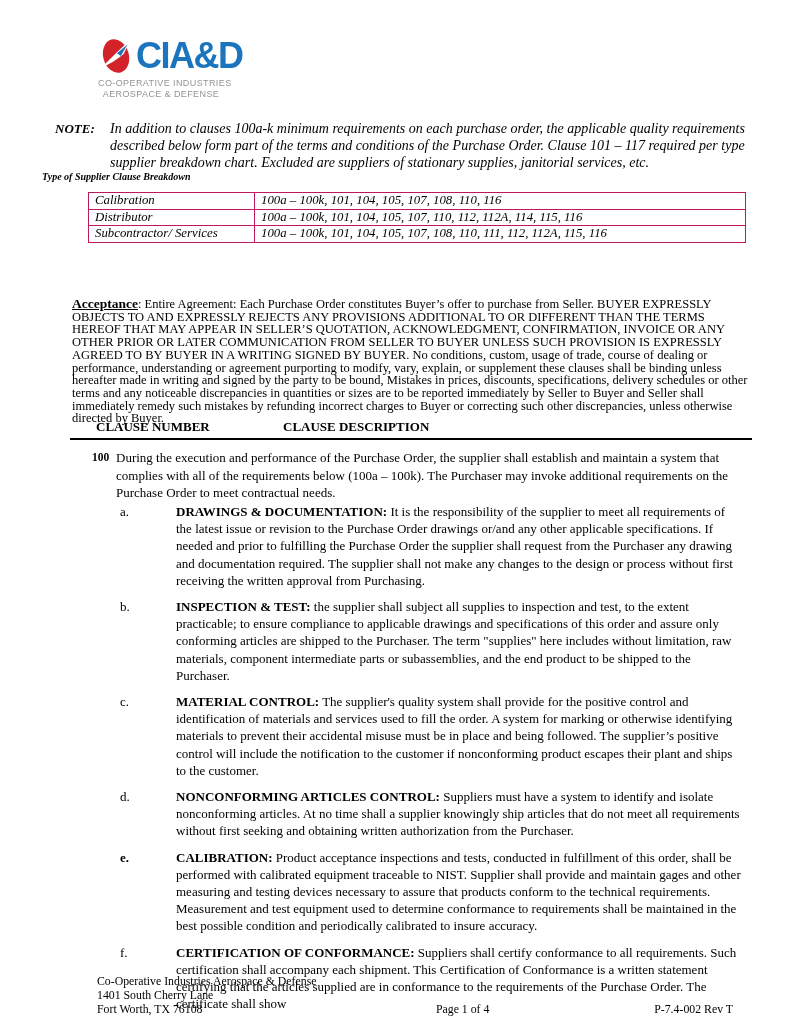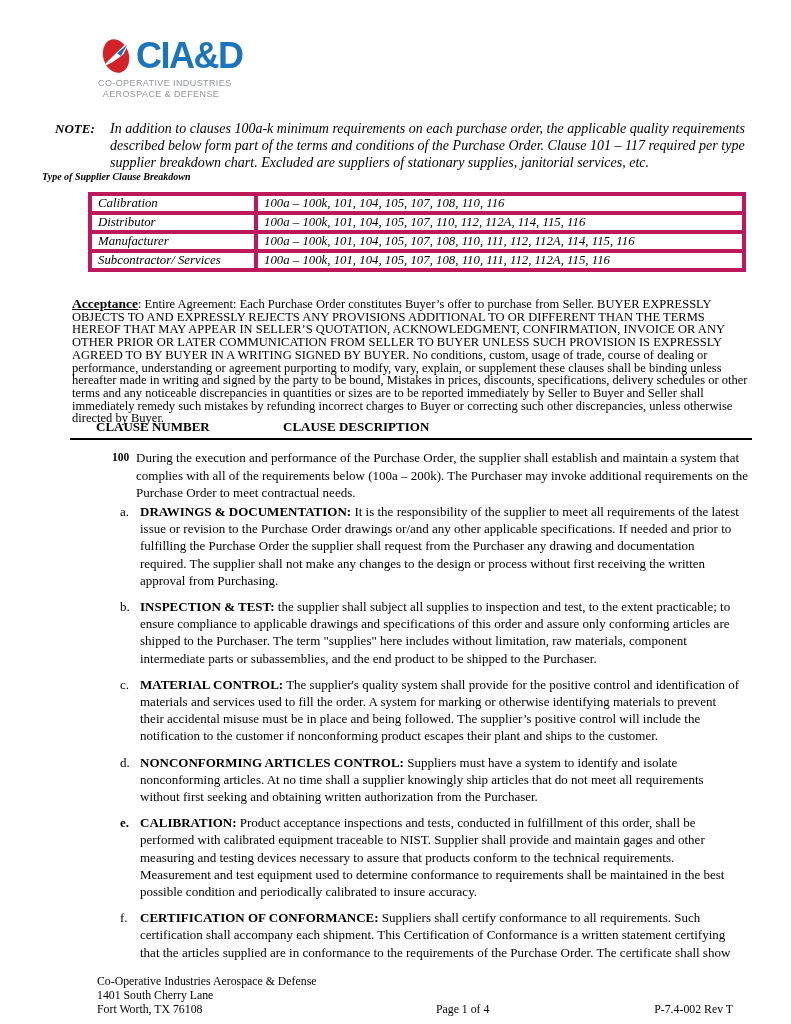--- a/index.html
+++ b/index.html
@@ -38,50 +38,50 @@
   
   .breakdown-heading {
     position:absolute; left:42px; top:171px;
     font-weight:bold; font-style:italic; font-size:10px;
   }
   table.breakdown {
     position:absolute; left:88px; top:192px; width:658px;
     border-collapse:collapse; font-style:italic; font-size:12.8px;
   }
   table.breakdown td {
-    border:4px solid #be185d; padding:0 6px; height:16.5px; line-height:15px;
+    border:1px solid #be185d; padding:0 6px; height:16.5px; line-height:15px;
     white-space:nowrap;
   }
   table.breakdown td.c1 { width:166px; }
 
   
   .acceptance {
     position:absolute; left:72px; top:298px; width:678px;
     font-size:12.5px; line-height:12.7px;
   }
   .acceptance .lbl { font-weight:bold; text-decoration:underline; font-size:13.5px; }
 
   
   .clause-header {
     position:absolute; left:70px; top:419px; width:682px;
     border-bottom:2px solid #000; padding:0 0 3px 26px;
     display:flex; font-weight:bold; font-size:13px;
   }
   .clause-header .col1 { width:187px; flex:0 0 auto; }
 
   
-  .clause-100 { position:absolute; left:112px; top:449px; width:644px; display:flex;justify-content:space-between; }
+  .clause-100 { position:absolute; left:92px; top:449px; width:644px; display:flex;justify-content:space-between; }
   .clause-100 .num { width:24px; flex:0 0 auto; font-weight:bold; font-size:11.5px; line-height:17.5px; }
   .clause-100 .txt { flex:1; font-size:13px; line-height:17.5px; }
 
   
   .items { position:absolute; left:120px; top:503px; width:621px; }
   .clause-item { display:flex; margin-bottom:9px; font-size:13px; line-height:17.2px; }
   .item-letter { width:20px; flex:0 0 auto; }
-  .item-body { flex:1; }
+  .item-body { flex:1;margin-left:36px; }
   .item-heading { font-weight:bold; }
   .clause-item:nth-child(5) .item-letter { font-weight:bold; }
 
   
   .footer {
     position:absolute; left:97px; top:957px; width:636px;
     display:flex; align-items:flex-end;
     font-size:11.8px; line-height:13.8px;
   }
   .footer .f-left { flex:1 1 45%; }
@@ -122,40 +122,36 @@
     <tbody>
       <tr>
         <td class="c1">Calibration</td>
         <td>100a – 100k, 101, 104, 105, 107, 108, 110, 116</td>
       </tr>
       <tr>
         <td class="c1">Distributor</td>
         <td>100a – 100k, 101, 104, 105, 107, 110, 112, 112A, 114, 115, 116</td>
       </tr>
       <tr>
-        <td class="c1">Manufacturer</td>
-        <td>100a – 100k, 101, 104, 105, 107, 108, 110, 111, 112, 112A, 114, 115, 116</td>
-      </tr>
-      <tr>
         <td class="c1">Subcontractor/ Services</td>
         <td>100a – 100k, 101, 104, 105, 107, 108, 110, 111, 112, 112A, 115, 116</td>
       </tr>
     </tbody>
   </table>
 
   <p class="acceptance"><span class="lbl">Acceptance</span><span>: Entire Agreement: Each Purchase Order constitutes Buyer’s offer to purchase from Seller.  BUYER EXPRESSLY OBJECTS TO AND EXPRESSLY REJECTS ANY PROVISIONS ADDITIONAL TO OR DIFFERENT THAN THE TERMS HEREOF THAT MAY APPEAR IN SELLER’S QUOTATION, ACKNOWLEDGMENT, CONFIRMATION, INVOICE OR ANY OTHER PRIOR OR LATER COMMUNICATION FROM SELLER TO BUYER UNLESS SUCH PROVISION IS EXPRESSLY AGREED TO BY BUYER IN A WRITING SIGNED BY BUYER. No conditions, custom, usage of trade, course of dealing or performance, understanding or agreement purporting to modify, vary, explain, or supplement these clauses shall be binding unless hereafter made in writing and signed by the party to be bound, Mistakes in prices, discounts, specifications, delivery schedules or other terms and any noticeable discrepancies in quantities or sizes are to be reported immediately by Seller to Buyer and Seller shall immediately remedy such mistakes by refunding incorrect charges to Buyer or correcting such other discrepancies, unless otherwise directed by Buyer.</span></p>
 
   <div class="clause-header">
     <span class="col1">CLAUSE NUMBER</span>
     <span>CLAUSE DESCRIPTION</span>
   </div>
 
   <div class="clause-100">
     <span class="num">100</span>
-    <span class="txt">During the execution and performance of the Purchase Order, the supplier shall establish and maintain a system that complies with all of the requirements below (100a – 200k). The Purchaser may invoke additional requirements on the Purchase Order to meet contractual needs.</span>
+    <span class="txt">During the execution and performance of the Purchase Order, the supplier shall establish and maintain a system that complies with all of the requirements below (100a – 100k). The Purchaser may invoke additional requirements on the Purchase Order to meet contractual needs.</span>
   </div>
 
   <div class="items">
     <div class="clause-item">
       <span class="item-letter">a.</span>
       <span class="item-body"><span class="item-heading">DRAWINGS &amp; DOCUMENTATION:</span><span>  It is the responsibility of the supplier to meet all requirements of the latest issue or revision to the Purchase Order drawings or/and any other applicable specifications. If needed and prior to fulfilling the Purchase Order the supplier shall request from the Purchaser any drawing and documentation required. The supplier shall not make any changes to the design or process without first receiving the written approval from Purchasing.</span></span>
     </div>
     <div class="clause-item">
       <span class="item-letter">b.</span>
       <span class="item-body"><span class="item-heading">INSPECTION &amp; TEST:</span><span> the supplier shall subject all supplies to inspection and test, to the extent practicable; to ensure compliance to applicable drawings and specifications of this order and assure only conforming articles are shipped to the Purchaser. The term "supplies" here includes without limitation, raw materials, component intermediate parts or subassemblies, and the end product to be shipped to the Purchaser.</span></span>

